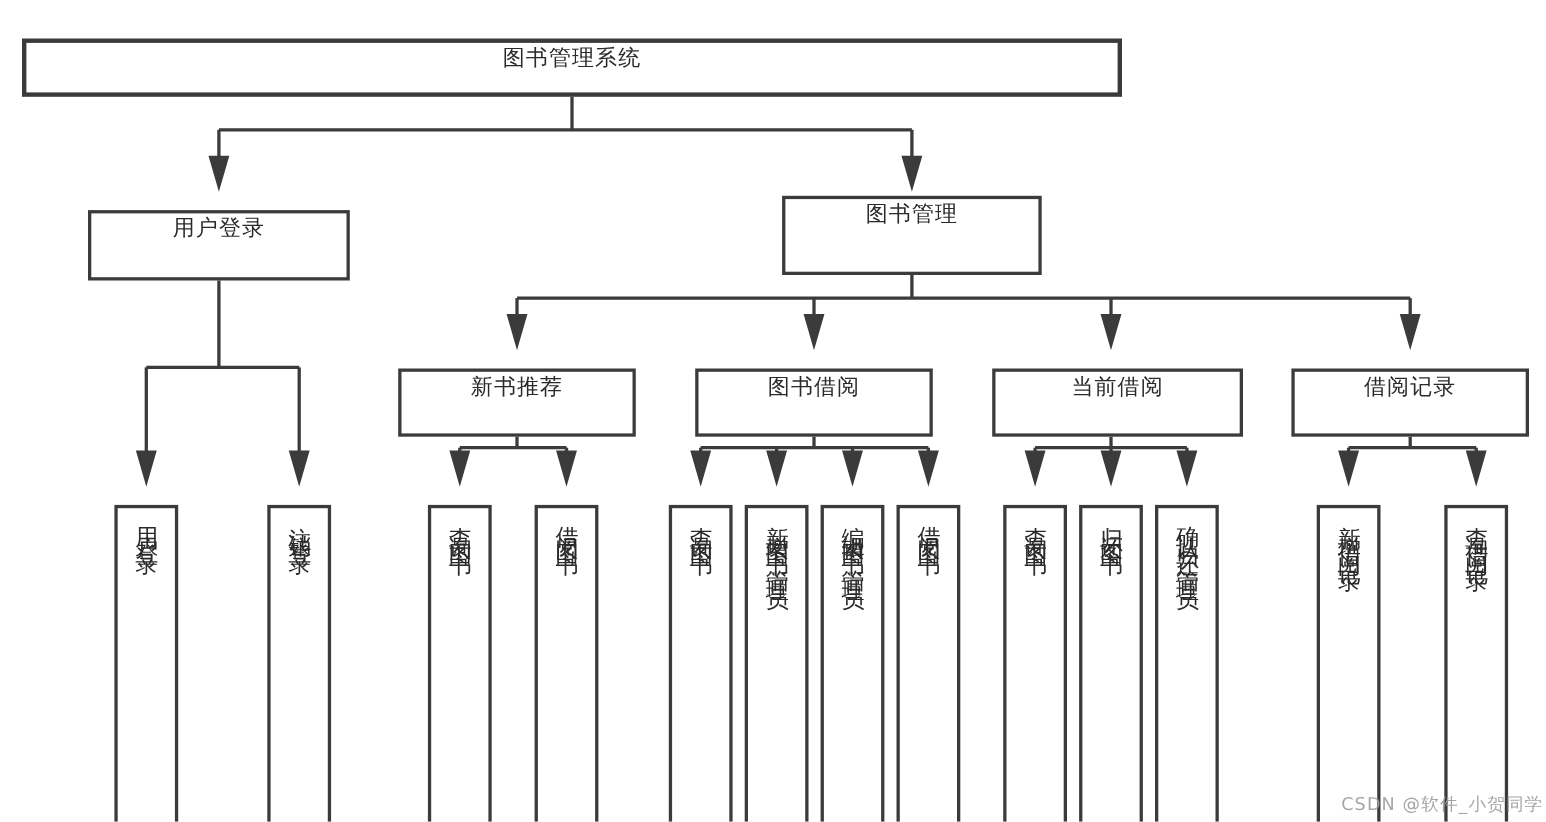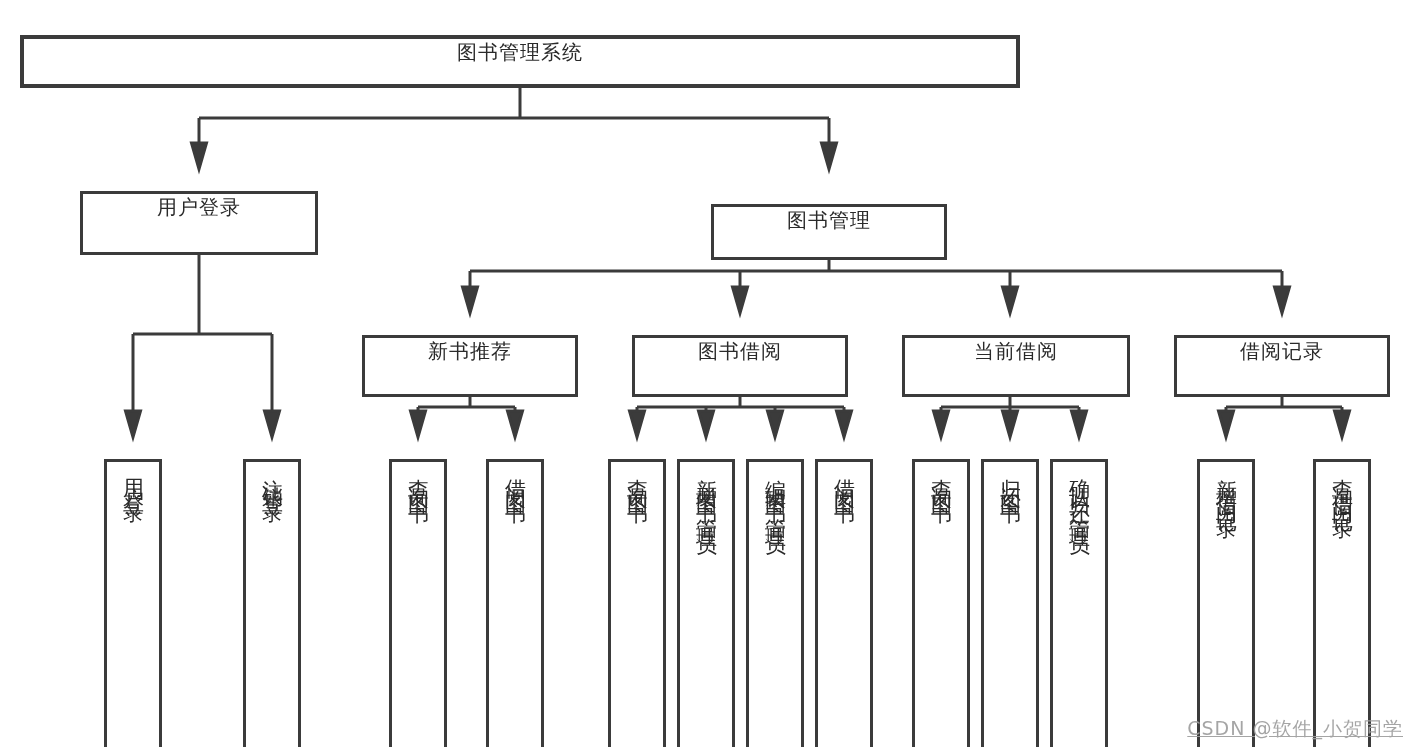--- a/index.html
+++ b/index.html
@@ -39,26 +39,25 @@
     text-orientation: mixed;
     font-size: 21px;
     line-height: 1.1;
     letter-spacing: 8px;
     color: #2a2a2a;
   }
   .watermark {
     position: absolute;
     right: 2px;
     bottom: 5px;
-    font-size: 19px;
+    font-size: 16px;
     color: #9e9e9e;
     opacity: 0.92;
     letter-spacing: 1px;
     white-space: nowrap;
-    text-decoration: underline;
   }
 </style>
 </head>
 <body>
 
 <div class="canvas">
 
   <svg class="connectors" viewBox="0 0 1405 747" xmlns="http://www.w3.org/2000/svg">
     <g stroke="#3b3b3b" stroke-width="3" fill="#3b3b3b">
 
@@ -137,21 +136,21 @@
     </g>
   </svg>
 
   <div class="node root-node" style="left:20px;top:13px;width:1000px;height:53px">
     <span class="h-label">图书管理系统</span>
   </div>
 
   <div class="node" style="left:80px;top:169px;width:238px;height:64px">
     <span class="h-label">用户登录</span>
   </div>
-  <div class="node" style="left:711px;top:182px;width:236px;height:56px">
+  <div class="node" style="left:711px;top:156px;width:236px;height:72px">
     <span class="h-label">图书管理</span>
   </div>
 
   <div class="node" style="left:362px;top:313px;width:216px;height:62px">
     <span class="h-label">新书推荐</span>
   </div>
   <div class="node" style="left:632px;top:313px;width:216px;height:62px">
     <span class="h-label">图书借阅</span>
   </div>
   <div class="node" style="left:902px;top:313px;width:228px;height:62px">

